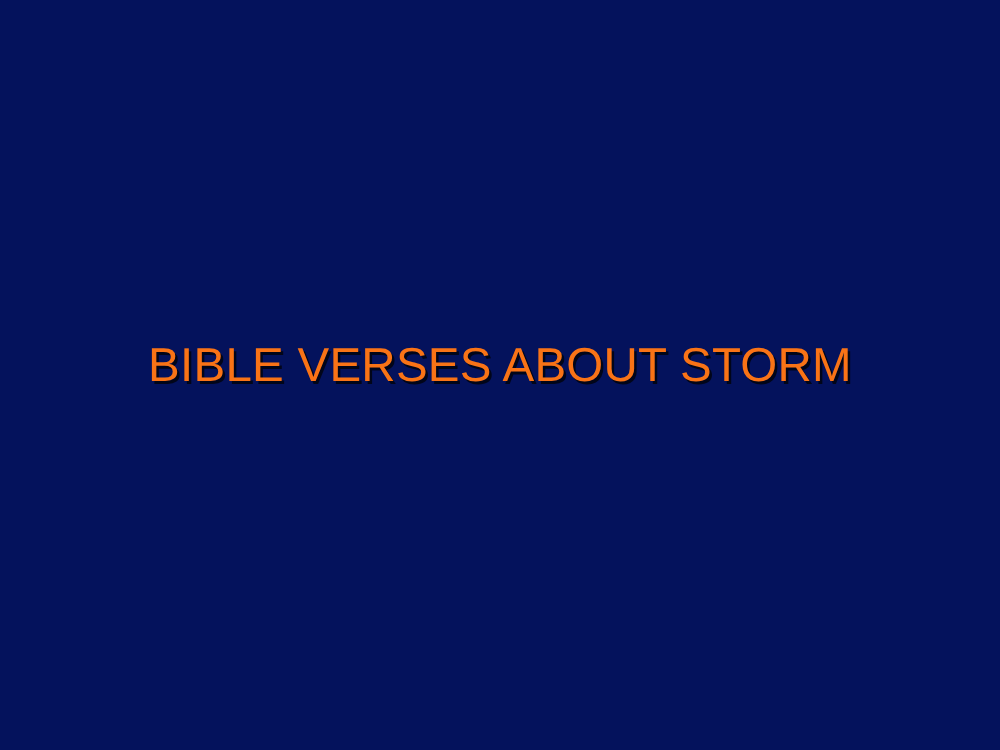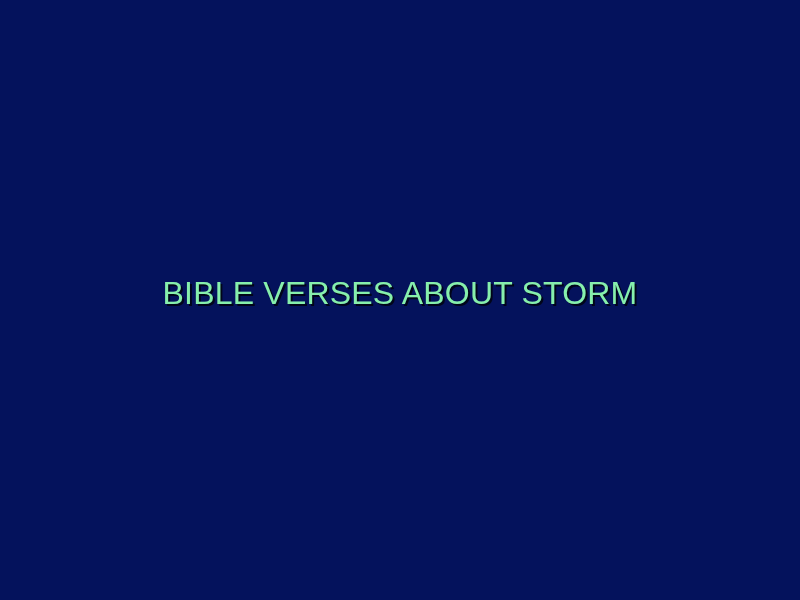--- a/index.html
+++ b/index.html
@@ -31,23 +31,23 @@
     width: 100%;
     text-align: center;
     
     transform: translateY(-6px);
   }
 
   #banner-title {
     display: inline-block;
     margin: 0;
     padding: 0;
-    color: #86efac;
+    color: #f97316;
     font-family: "Liberation Sans", sans-serif;
-    font-size: 32px;
+    font-size: 38px;
     font-weight: 400;
     font-style: normal;
     line-height: 1.1;
     letter-spacing: 0.2px;
     white-space: nowrap;
     text-transform: uppercase;
     text-shadow: 2px 2px 0 rgba(0, 0, 0, 0.72);
   }
 </style>
 </head>

